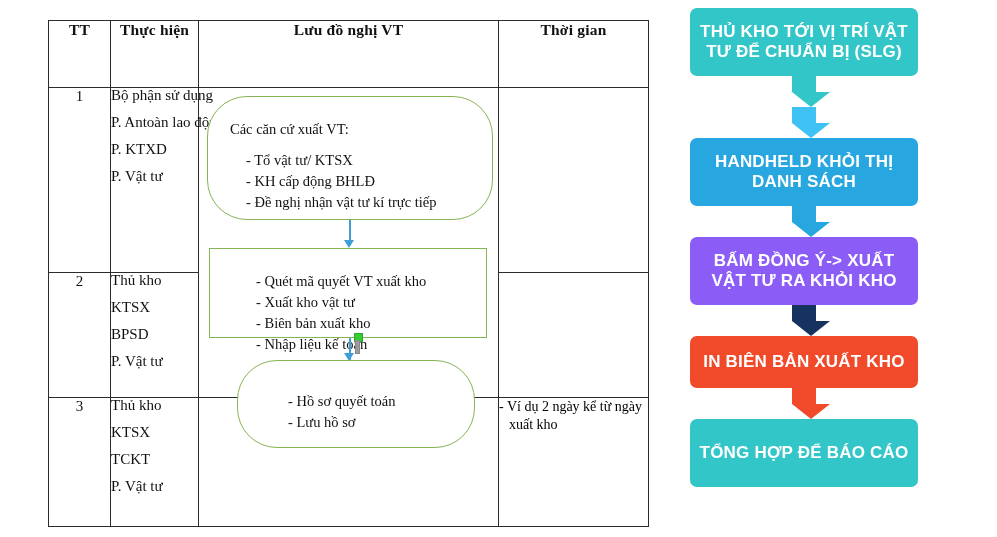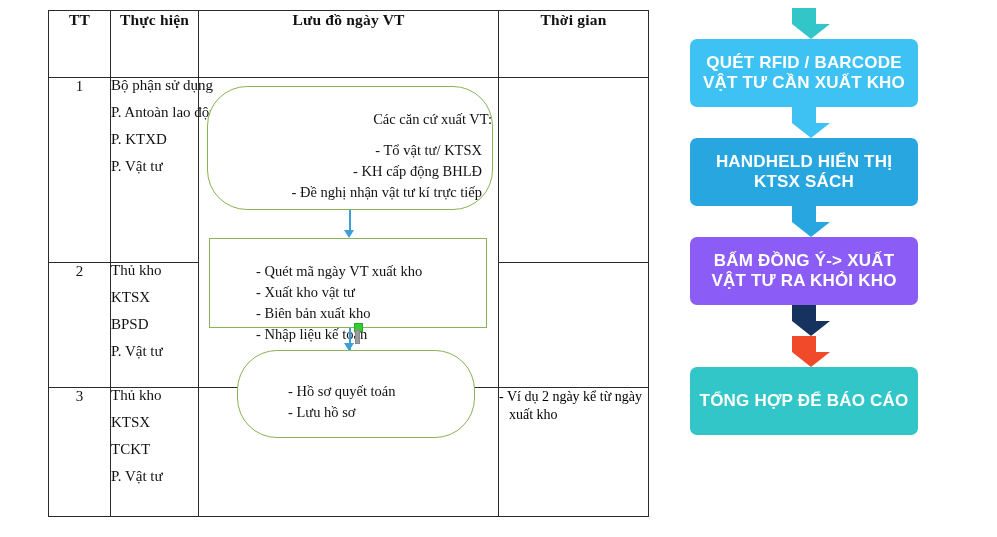--- a/index.html
+++ b/index.html
@@ -1,20 +1,20 @@
 <!DOCTYPE html>
 <html><head>
 <meta charset="utf-8">
 <style>
   html,body{margin:0;padding:0;background:#ffffff;}
   body{width:997px;height:537px;overflow:hidden;font-family:"Liberation Serif",serif;}
   .page{position:relative;width:997px;height:537px;}
 
   
-  .table-wrap{position:absolute;left:48px;top:10px;width:600px;height:423px;}
+  .table-wrap{position:absolute;left:48px;top:20px;width:600px;height:423px;}
   table.proc{border-collapse:collapse;width:600px;height:505px;table-layout:fixed;}
   table.proc td,table.proc th{border:1px solid #2b2b2b;vertical-align:top;padding:0;}
   .c-tt{width:62px;}
   .c-th{width:88px;}
   .c-flow{width:300px;}
   .c-time{width:150px;}
 
   thead th{height:66px;text-align:center;vertical-align:middle;font-weight:bold;font-size:15.5px;color:#111;
            font-family:"Liberation Serif",serif;letter-spacing:.2px;}
   thead th.small{line-height:1.15;margin-top:38px;}
@@ -31,21 +31,21 @@
   .shape{position:absolute;border:1.2px solid #86b353;background:#ffffff;box-sizing:border-box;}
   .shape.pill{border-radius:40px;}
   .shape.rect{border-radius:0;}
   .shape .txt{font-size:14.5px;line-height:1.45;color:#111;}
   .shape .lead{margin:0 0 1px 0;}
   .shape ul{list-style:none;margin:10px;padding:0;}
   .shape ul li{padding-left:22px;text-indent:-16px;white-space:nowrap;}
   .shape ul li:before{content:"-   ";}
 
   .box1{left:8px;top:8px;width:286px;height:124px;}
-  .box1 .txt{padding:22px 0 0 22px;text-align:right;}
+  .box1 .txt{padding:22px 0 0 22px;}
   .box2{left:10px;top:160px;width:278px;height:90px;}
   .box2 .txt{padding:12px 0 0 30px;}
   .box3{left:38px;top:272px;width:238px;height:88px;border-radius:26px;}
   .box3 .txt{padding:20px 0 0 34px;}
 
   
   .conn{position:absolute;background:#3d9fd6;width:1.6px;}
   .arrowhead{position:absolute;width:0;height:0;border-left:5.5px solid transparent;border-right:5.5px solid transparent;}
   .ah-blue{border-top:8px solid #3d9fd6;}
   .handle{position:absolute;width:7px;height:7px;background:#33cc33;border:1px solid #2aa82a;}
@@ -73,21 +73,21 @@
       <colgroup>
         <col class="c-tt">
           <col class="c-th">
           <col class="c-flow">
           <col class="c-time">
       </colgroup>
       <thead>
         <tr>
           <th>TT</th>
           <th class="small">Thực hiện</th>
-          <th>Lưu đồ ngày VT</th>
+          <th>Lưu đồ nghị VT</th>
           <th>Thời gian</th>
         </tr>
       </thead>
       <tbody>
 
         <tr style="height:185px;">
           <td class="num">1</td>
           <td class="roles">
             <div>Bộ phận sử dụng</div>
             <div>P. Antoàn lao động</div>
@@ -106,21 +106,21 @@
                 </ul>
               </div>
             </div>
 
             <div class="conn" style="left:150px;top:132px;height:22px;"></div>
             <div class="arrowhead ah-blue" style="left:145.2px;top:152px;"></div>
 
             <div class="shape rect box2">
               <div class="txt">
                 <ul>
-                  <li>Quét mã ngày VT xuất kho</li>
+                  <li>Quét mã quyết VT xuất kho</li>
                   <li>Xuất kho vật tư</li>
                   <li>Biên bản xuất kho</li>
                   <li>Nhập liệu kế toán</li>
                 </ul>
               </div>
             </div>
 
             <div class="conn" style="left:150px;top:250px;height:22px;"></div>
             <div class="arrowhead ah-blue" style="left:145.2px;top:265px;"></div>
             <div class="handle" style="left:155px;top:245px;"></div>
@@ -161,61 +161,64 @@
           <td class="time-cell">
             <div class="hang">- Ví dụ 2 ngày kể từ ngày xuất kho</div>
           </td>
         </tr>
       </tbody>
     </table>
   </div>
 
   <div class="rflow">
 
+    <div class="rbox h2" style="background:#33c6c8;">
+        <span>THỦ KHO TỚI VỊ TRÍ VẬT TƯ ĐỂ CHUẨN BỊ (SLG)</span>
+      </div>
 
     <div class="arrow-wrap">
       <div class="fat-arrow">
         <div class="stem" style="height:16px;background:#33c6c8;"></div>
         <div class="head" style="border-top:15px solid #33c6c8;"></div>
       </div>
     </div>
 
-    <div class="rbox h2" style="background:#3ec2f3;">
-        <span>QUÉT RFID / BARCODE VẬT TƯ CẦN XUẤT KHO</span>
-      </div>
 
     <div class="arrow-wrap">
       <div class="fat-arrow">
         <div class="stem" style="height:16px;background:#3ec2f3;"></div>
         <div class="head" style="border-top:15px solid #3ec2f3;"></div>
       </div>
     </div>
 
     <div class="rbox h2" style="background:#27a6e0;">
-        <span>HANDHELD HIỂN THỊ KTSX SÁCH</span>
+        <span>HANDHELD KHỎI THỊ DANH SÁCH</span>
       </div>
 
     <div class="arrow-wrap">
       <div class="fat-arrow">
         <div class="stem" style="height:16px;background:#27a6e0;"></div>
         <div class="head" style="border-top:15px solid #27a6e0;"></div>
       </div>
     </div>
 
     <div class="rbox h2" style="background:#8b5cf6;">
         <span>BẤM ĐỒNG Ý-&gt; XUẤT VẬT TƯ RA KHỎI KHO</span>
       </div>
 
     <div class="arrow-wrap">
       <div class="fat-arrow">
         <div class="stem" style="height:16px;background:#16325e;"></div>
         <div class="head" style="border-top:15px solid #16325e;"></div>
       </div>
     </div>
 
+    <div class="rbox h1" style="background:#f04a2a;">
+        <span>IN BIÊN BẢN XUẤT KHO</span>
+      </div>
 
     <div class="arrow-wrap">
       <div class="fat-arrow">
         <div class="stem" style="height:16px;background:#f04a2a;"></div>
         <div class="head" style="border-top:15px solid #f04a2a;"></div>
       </div>
     </div>
 
     <div class="rbox h2" style="background:#33c6c8;">
         <span>TỔNG HỢP ĐỂ BÁO CÁO</span>

